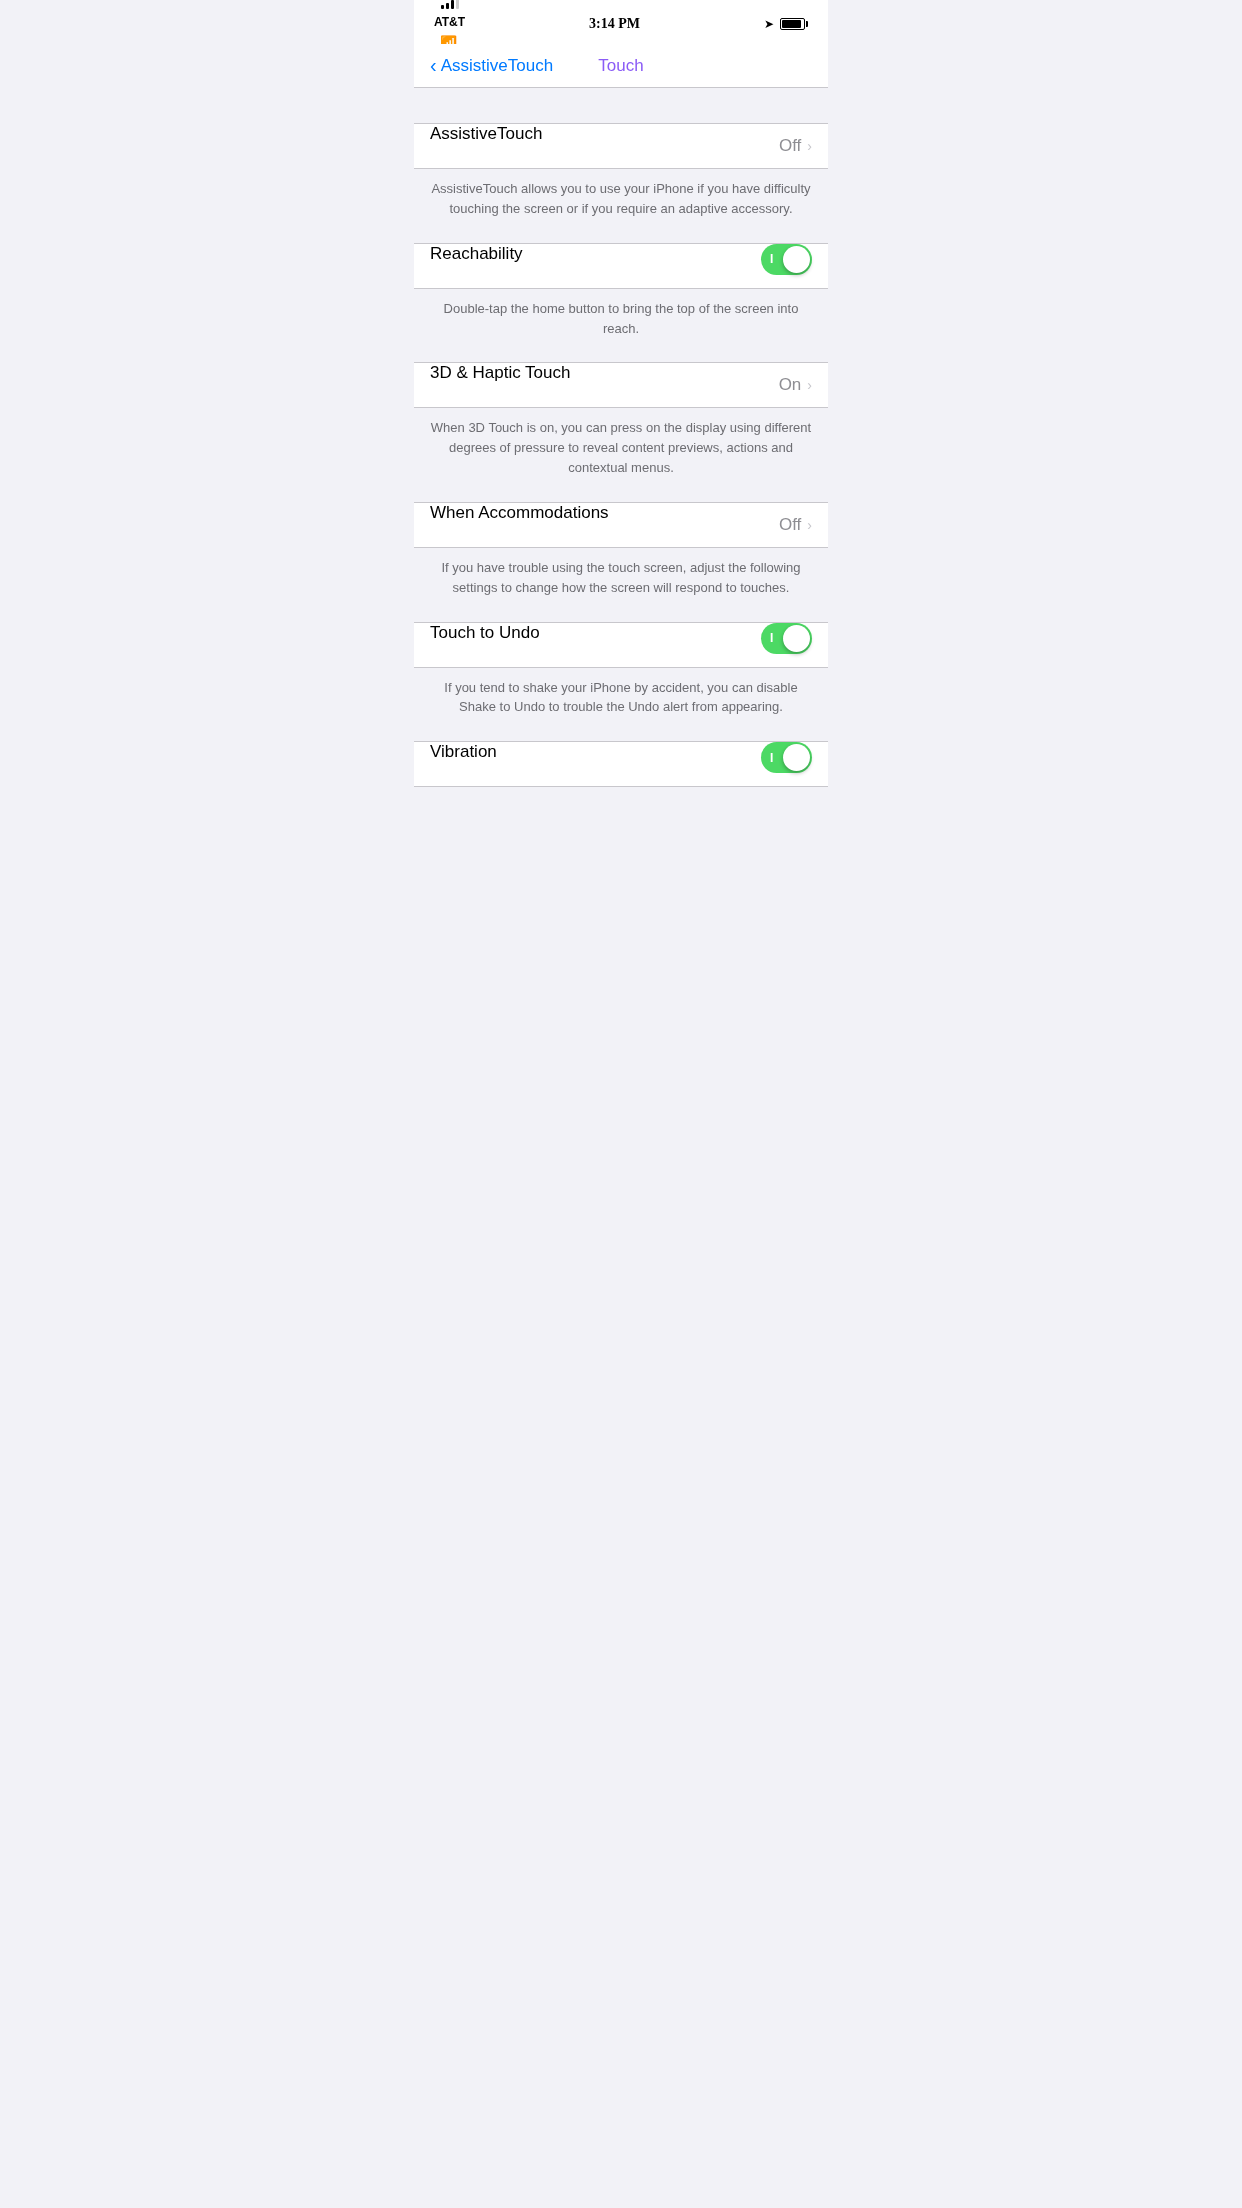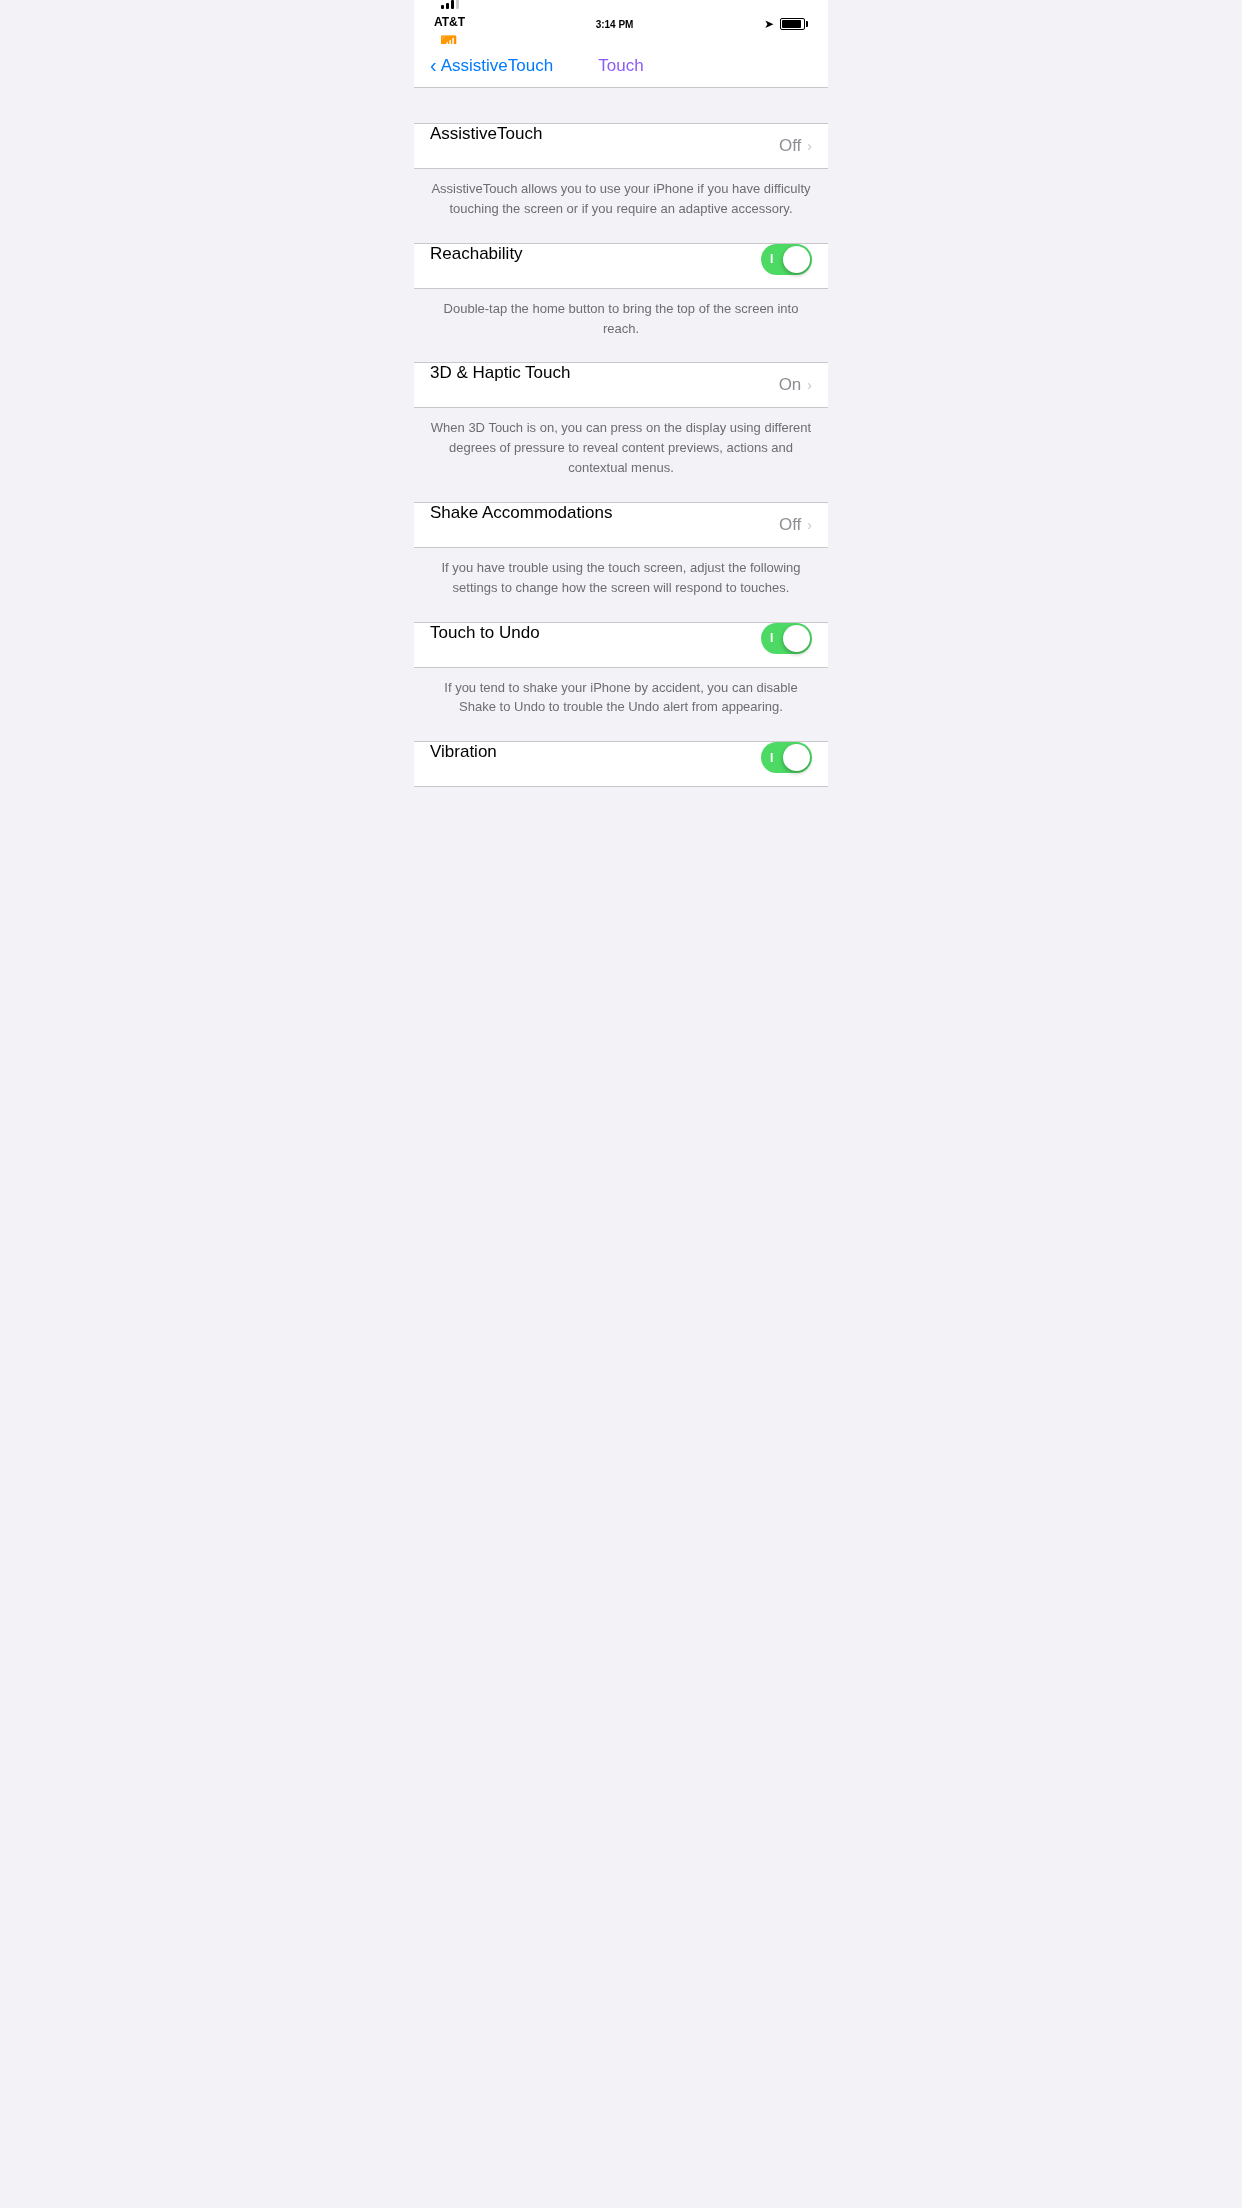--- a/index.html
+++ b/index.html
@@ -56,22 +56,23 @@
     .wifi-icon {
       font-size: 14px;
     }
 
     .carrier-name {
       font-size: 12px;
       font-weight: 600;
     }
 
     .status-center {
-      font-size: 10px;
+      font-size: 14px;
       font-weight: 600;
+      font-family: Liberation Serif, serif;
     }
 
     .status-right {
       display: flex;
       align-items: center;
       gap: 6px;
     }
 
     .location-icon {
       font-size: 12px;
@@ -319,21 +320,21 @@
   </div>
 </div>
 <div class="description-block">
   <span class="description-text">When 3D Touch is on, you can press on the display using different degrees of pressure to reveal content previews, actions and contextual menus.</span>
 </div>
 
 <div class="section-gap" style="height:8px;"></div>
 
 <div class="settings-group">
   <div class="settings-row">
-    <span class="settings-label">Shake Accommodations</span>
+    <span class="settings-label">When Accommodations</span>
     <div class="settings-value">
       <span>Off</span>
       <span class="chevron-right">›</span>
     </div>
   </div>
 </div>
 <div class="description-block">
   <span class="description-text">If you have trouble using the touch screen, adjust the following settings to change how the screen will respond to touches.</span>
 </div>
 

